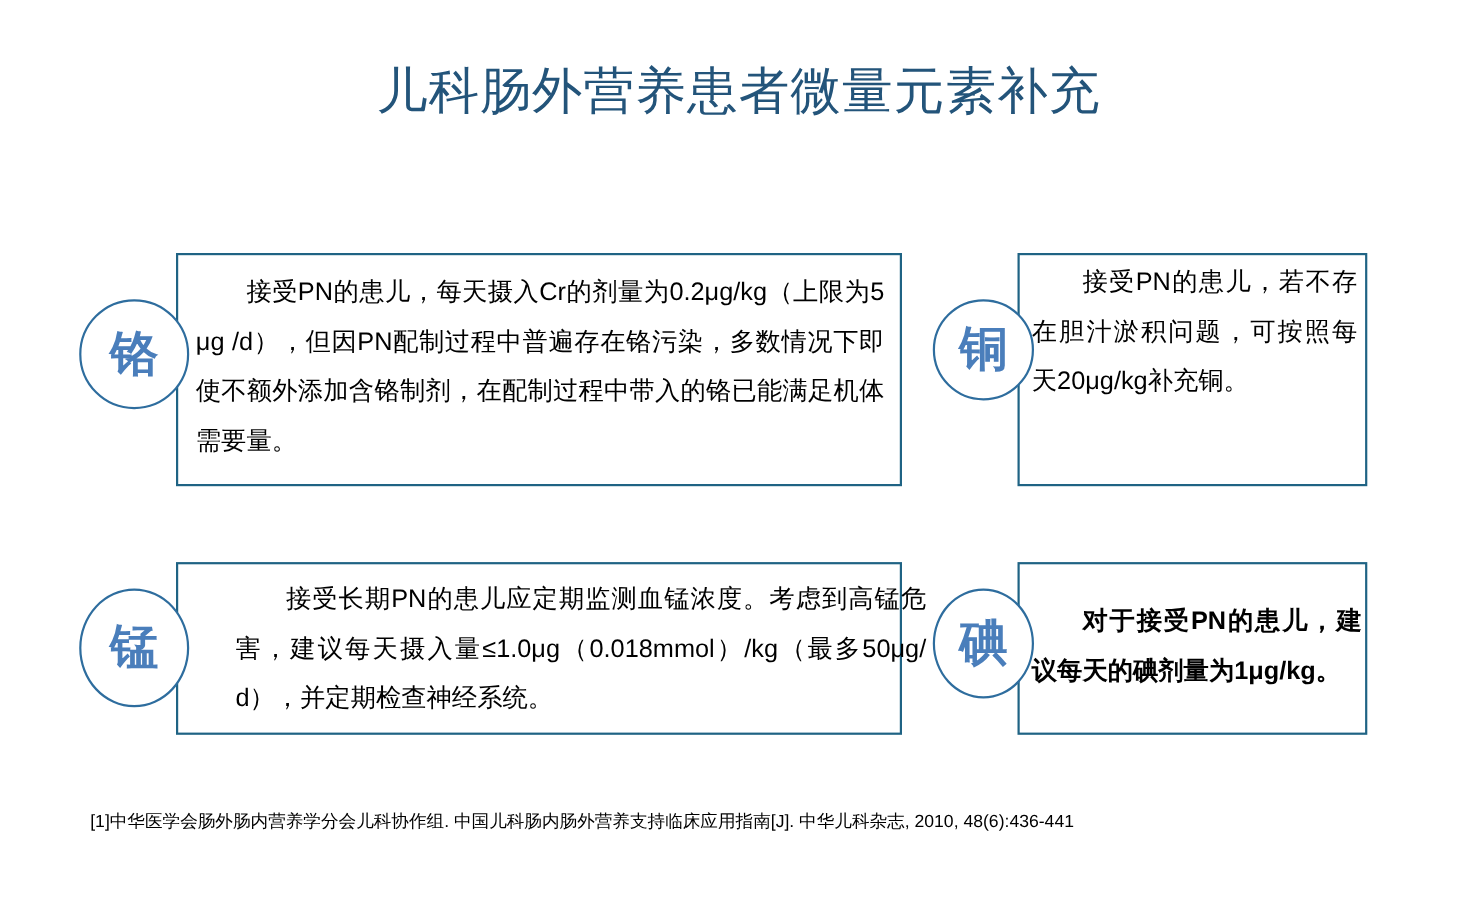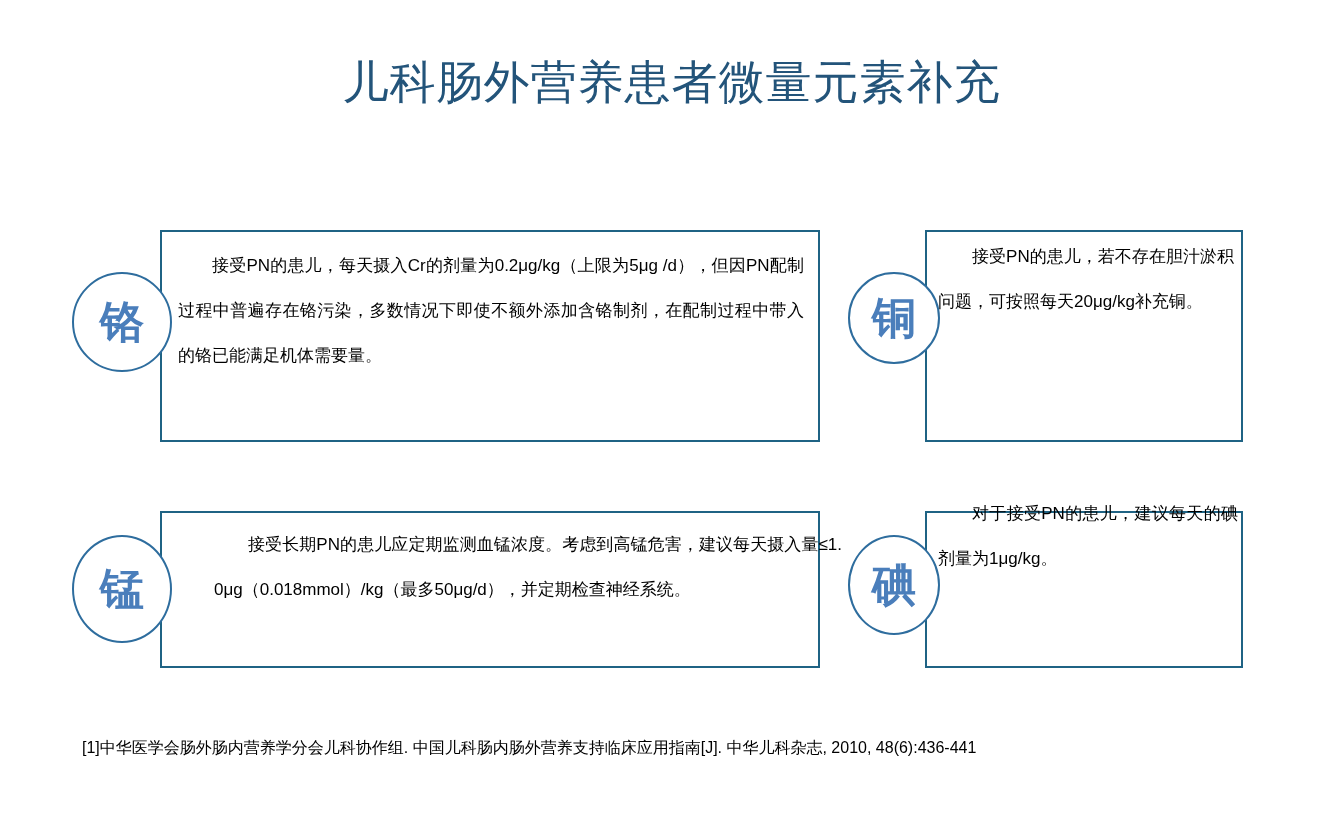--- a/index.html
+++ b/index.html
@@ -47,21 +47,21 @@
   .card-box {
     position: absolute;
     box-sizing: border-box;
     border: 2px solid #1F6384;
     background: #ffffff;
   }
 
   .card-text {
     position: absolute;
     box-sizing: border-box;
-    font-size: 17px;
+    font-size: 23px;
     line-height: 45px;
     color: #000000;
     text-indent: 2em;
     text-align: justify;
     text-justify: inter-ideograph;
     word-break: break-all;
     white-space: normal;
   }
 
   .card-badge {
@@ -93,21 +93,21 @@
   #card-copper .card-text  { left: 938px;  top: 234px; width: 296px; }
   #card-copper .card-badge { left: 848px;  top: 272px; width: 92px;  height: 92px; }
 
   
   #card-manganese .card-box   { left: 160px; top: 511px; width: 660px; height: 157px; }
   #card-manganese .card-text  { left: 178px; top: 522px; width: 628px; margin-left: 36px; }
   #card-manganese .card-badge { left: 72px;  top: 535px; width: 100px; height: 108px; }
 
   
   #card-iodine .card-box   { left: 925px; top: 511px; width: 318px; height: 157px; }
-  #card-iodine .card-text  { left: 938px; top: 491px; width: 300px; }
+  #card-iodine .card-text  { left: 938px; top: 542px; width: 300px; font-weight: bold; }
   #card-iodine .card-badge { left: 848px; top: 535px; width: 92px;  height: 100px; }
 
   
   .references {
     position: absolute;
     left: 82px;
     top: 738px;
     width: 1230px;
   }
   .reference-line {

